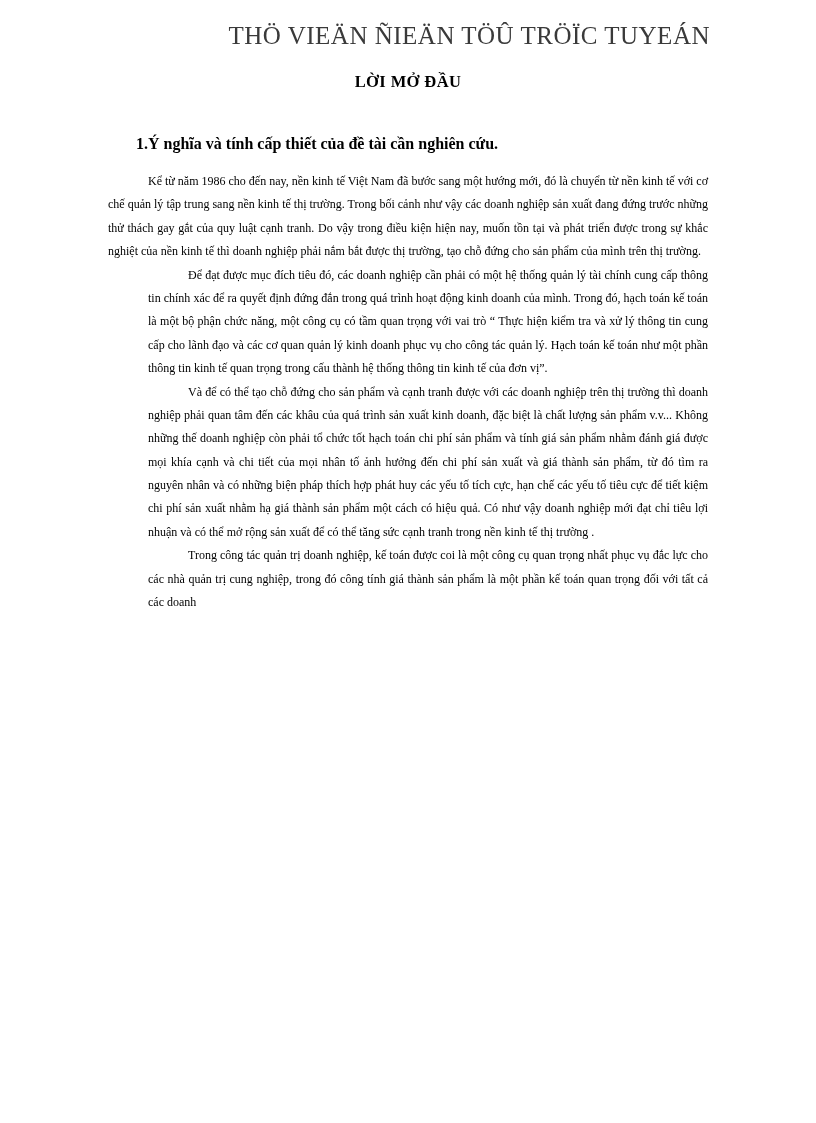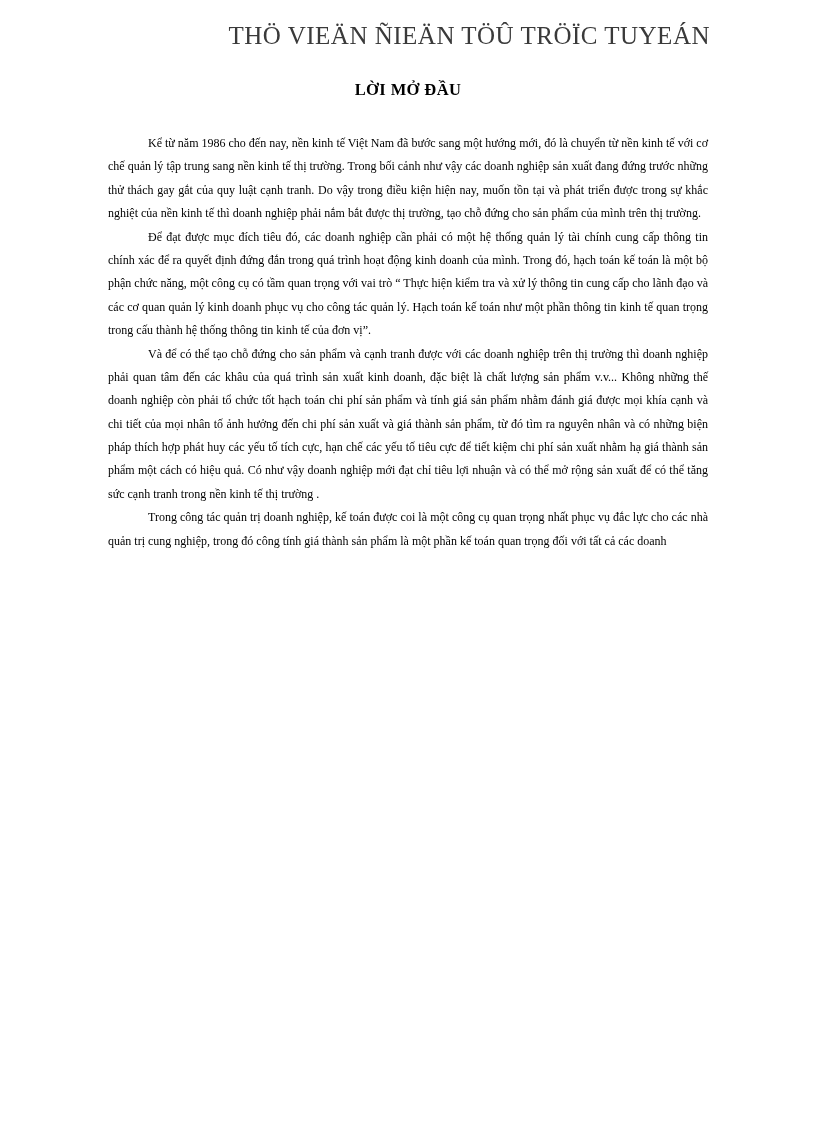--- a/index.html
+++ b/index.html
@@ -38,21 +38,20 @@
   }
   .doc-title {
     position: absolute;
     top: 72px;
     left: 0;
     width: 816px;
     text-align: center;
     font-size: 16.5px;
     font-weight: bold;
     letter-spacing: 0.4px;
-    margin-top: 8px;
   }
   .content {
     position: absolute;
     top: 132px;
     left: 108px;
     width: 600px;
   }
   .heading {
     font-size: 16px;
     font-weight: bold;
@@ -63,33 +62,35 @@
   p.body-par {
     font-size: 12px;
     line-height: 1.95;
     margin: 0;
     text-align: justify;
     text-indent: 40px;
     hyphens: none;
   }
   p.body-par + p.body-par {
     margin-top: 0px;
+    margin-left: 40px;
   }
 </style>
 </head>
 <body>
 
 <div class="page">
 
   <div class="watermark">THÖ VIEÄN ÑIEÄN TÖÛ TRÖÏC TUYEÁN</div>
 
   <div class="doc-title">LỜI MỞ ĐẦU</div>
 
   <div class="content">
 
+    <div class="heading">1.Ý nghĩa và tính cấp thiết của đề tài cần nghiên cứu.</div>
 
     <p class="body-par">Kể từ năm 1986 cho đến nay, nền kinh tế Việt Nam đã bước sang một hướng mới, đó là chuyển từ nền kinh tế với cơ chế quản lý tập trung sang nền kinh tế thị trường. Trong bối cảnh như vậy các doanh nghiệp sản xuất đang đứng trước những thử thách gay gắt của quy luật cạnh tranh. Do vậy trong điều kiện hiện nay, muốn tồn tại và phát triển được trong sự khắc nghiệt của nền kinh tế thì doanh nghiệp phải nắm bắt được thị trường, tạo chỗ đứng cho sản phẩm của mình trên thị trường.</p>
 
     <p class="body-par">Để đạt được mục đích tiêu đó, các doanh nghiệp cần phải có một hệ thống quản lý tài chính cung cấp thông tin chính xác để ra quyết định đứng đắn trong quá trình  hoạt động kinh doanh của mình. Trong đó, hạch toán kế toán là một bộ phận chức năng, một công cụ có tầm quan trọng với vai trò “ Thực hiện kiểm tra và xử lý thông tin cung cấp cho lãnh đạo và các cơ quan quản lý kinh doanh phục vụ cho công tác quản lý. Hạch toán kế toán như một phần thông tin kinh tế quan trọng trong cấu thành hệ thống thông tin kinh tế của đơn vị”.</p>
 
     <p class="body-par">Và để có thể tạo chỗ đứng cho sản phẩm và cạnh tranh được với các doanh nghiệp trên thị trường thì doanh nghiệp phải quan tâm đến các khâu của quá trình sản xuất kinh doanh, đặc biệt là chất lượng sản phẩm v.v... Không những thế doanh nghiệp còn phải tổ chức tốt hạch toán chi phí sản phẩm và tính giá sản phẩm nhằm đánh giá được mọi khía cạnh và chi tiết của mọi nhân tố ảnh hưởng đến chi phí sản xuất và giá thành sản phẩm, từ đó tìm ra nguyên nhân và có những biện pháp thích hợp phát huy các yếu tố tích cực, hạn chế các yếu tố tiêu cực để tiết kiệm chi phí sản xuất nhằm hạ giá thành sản phẩm một cách có hiệu quả. Có như vậy doanh nghiệp mới đạt chỉ tiêu lợi nhuận và có thể mở rộng sản xuất để có thể tăng sức cạnh tranh trong nền kinh tế thị trường .</p>
 
     <p class="body-par">Trong công tác quản trị doanh nghiệp, kế toán được coi là một công cụ quan trọng nhất phục vụ đắc lực cho các nhà quản trị cung nghiệp, trong đó công tính giá thành sản phẩm là một phần kế toán quan trọng đối với tất cả các doanh</p>
 
   </div>

